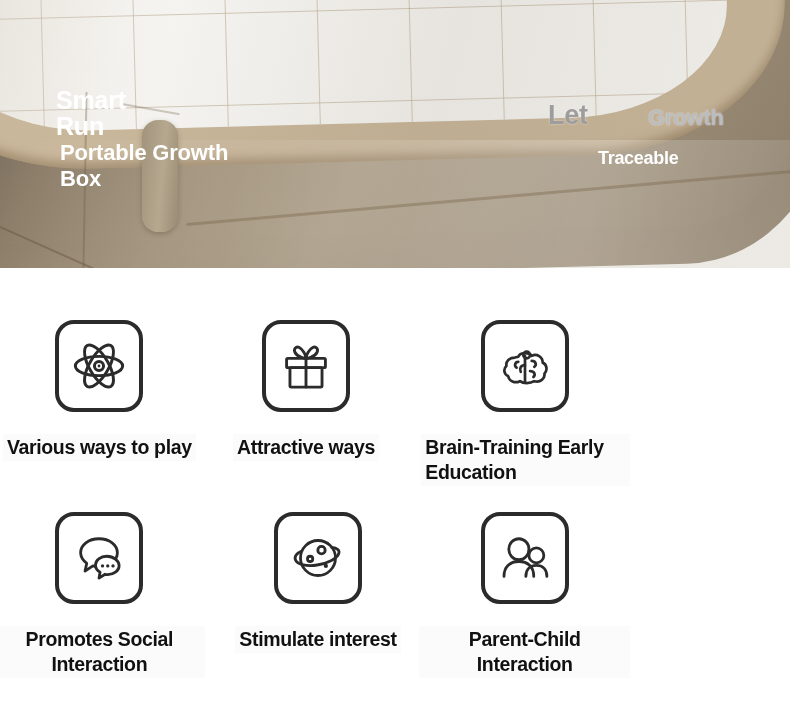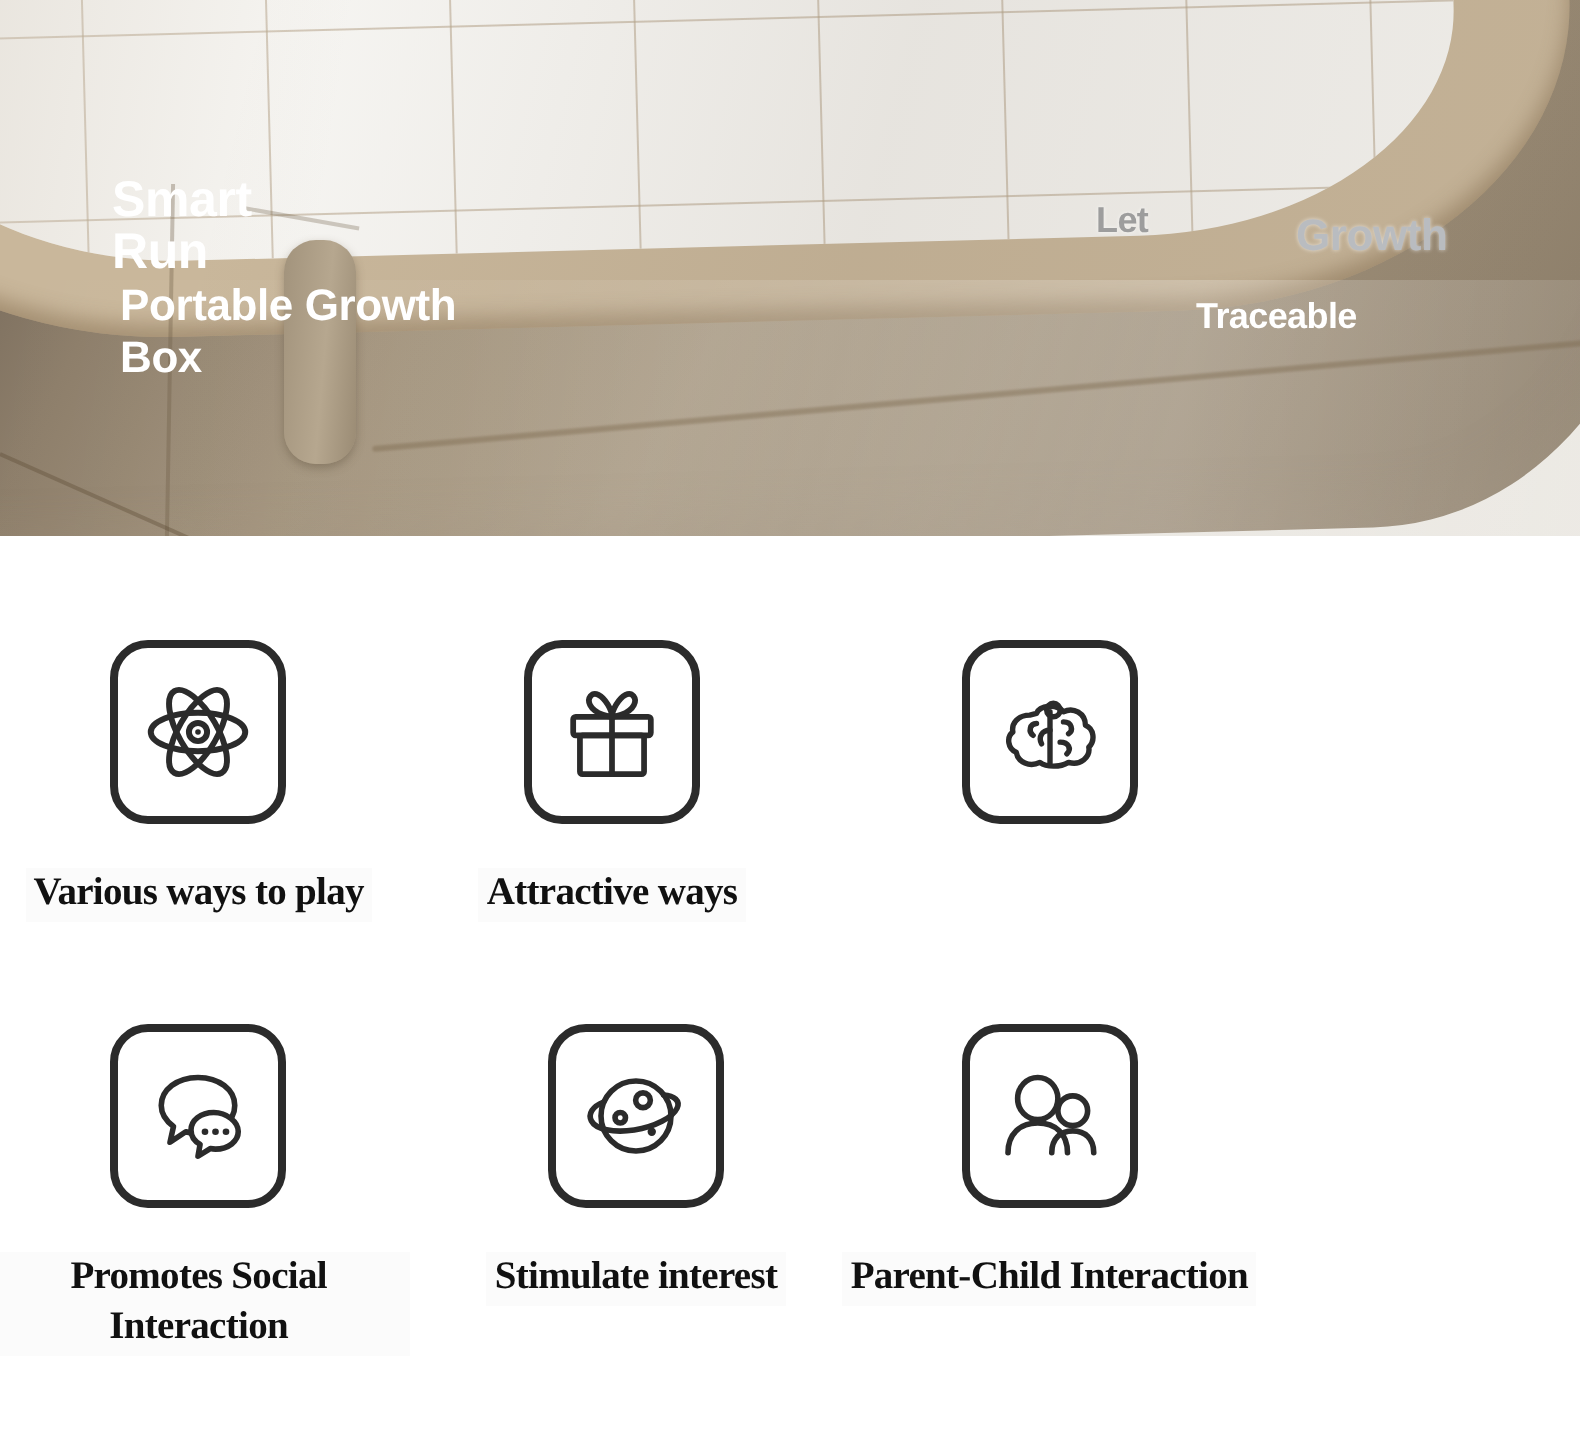--- a/index.html
+++ b/index.html
@@ -177,21 +177,21 @@
   }
   .t-portable {
     left: 60px; top: 140px;
     font-size: 22px; font-weight: 700; line-height: 1.16;
     color: #ffffff;
     letter-spacing: -0.2px;
     width: 180px;
   }
   .t-let {
     left: 548px; top: 100px;
-    font-size: 18px; font-weight: 700;
+    font-size: 27px; font-weight: 700;
     color: #9d9d9d;
     letter-spacing: -0.3px;
     text-shadow: 0 0 2px rgba(255,255,255,0.65);
   }
   .t-growth {
     left: 648px; top: 105px;
     font-size: 22px; font-weight: 700;
     color: #b9bcc0;
     letter-spacing: -0.2px;
     text-shadow: 0 0 2px rgba(255,255,255,0.6);
@@ -211,21 +211,20 @@
     width: 790px;
     height: 456px;
     background: #ffffff;
     box-sizing: border-box;
   }
   .feature-row {
     position: absolute;
     left: 0;
     width: 630px;
     display: flex;
-    font-family: Liberation Serif, serif;
   }
   .row-1 { top: 52px; }
   .row-2 { top: 244px; }
 
   .feature-cell {
     flex: 1 1 0;
     display: flex;
     flex-direction: column;
     align-items: center;
   }
@@ -333,20 +332,21 @@
                    C30 53 38 53 43 50 C50 52 56 47 55 41 C59 37 58 30 53 28
                    C53 21 46 17 40 20 C36 15 26 16 24 21 Z"></path>
           <path d="M32 20 L32 50"></path>
           <path d="M24 27 C20 27 19 32 22 34"></path>
           <path d="M32 31 C27 31 25 35 27 39"></path>
           <path d="M40 26 C45 26 46 31 43 33"></path>
           <path d="M38 38 C43 38 45 42 42 45"></path>
           <circle cx="34" cy="19" r="4"></circle>
         </svg>
       </div>
+      <div class="feature-label label-c3r1">Brain-Training Early Education</div>
     </div>
   </div>
 
   <div class="feature-row row-2">
 
     <div class="feature-cell cell-c1">
       <div class="icon-box">
         <svg width="56" height="56" viewBox="0 0 64 64" fill="none" stroke="#2b2b2b" stroke-width="3.2" stroke-linejoin="round" stroke-linecap="round">
           <path d="M32 10 C20 10 11 17 11 26 C11 31 14 35 18 38 L16 47 L25 41
                    C27 41.6 29.5 42 32 42 C44 42 53 35 53 26 C53 17 44 10 32 10 Z"></path>

